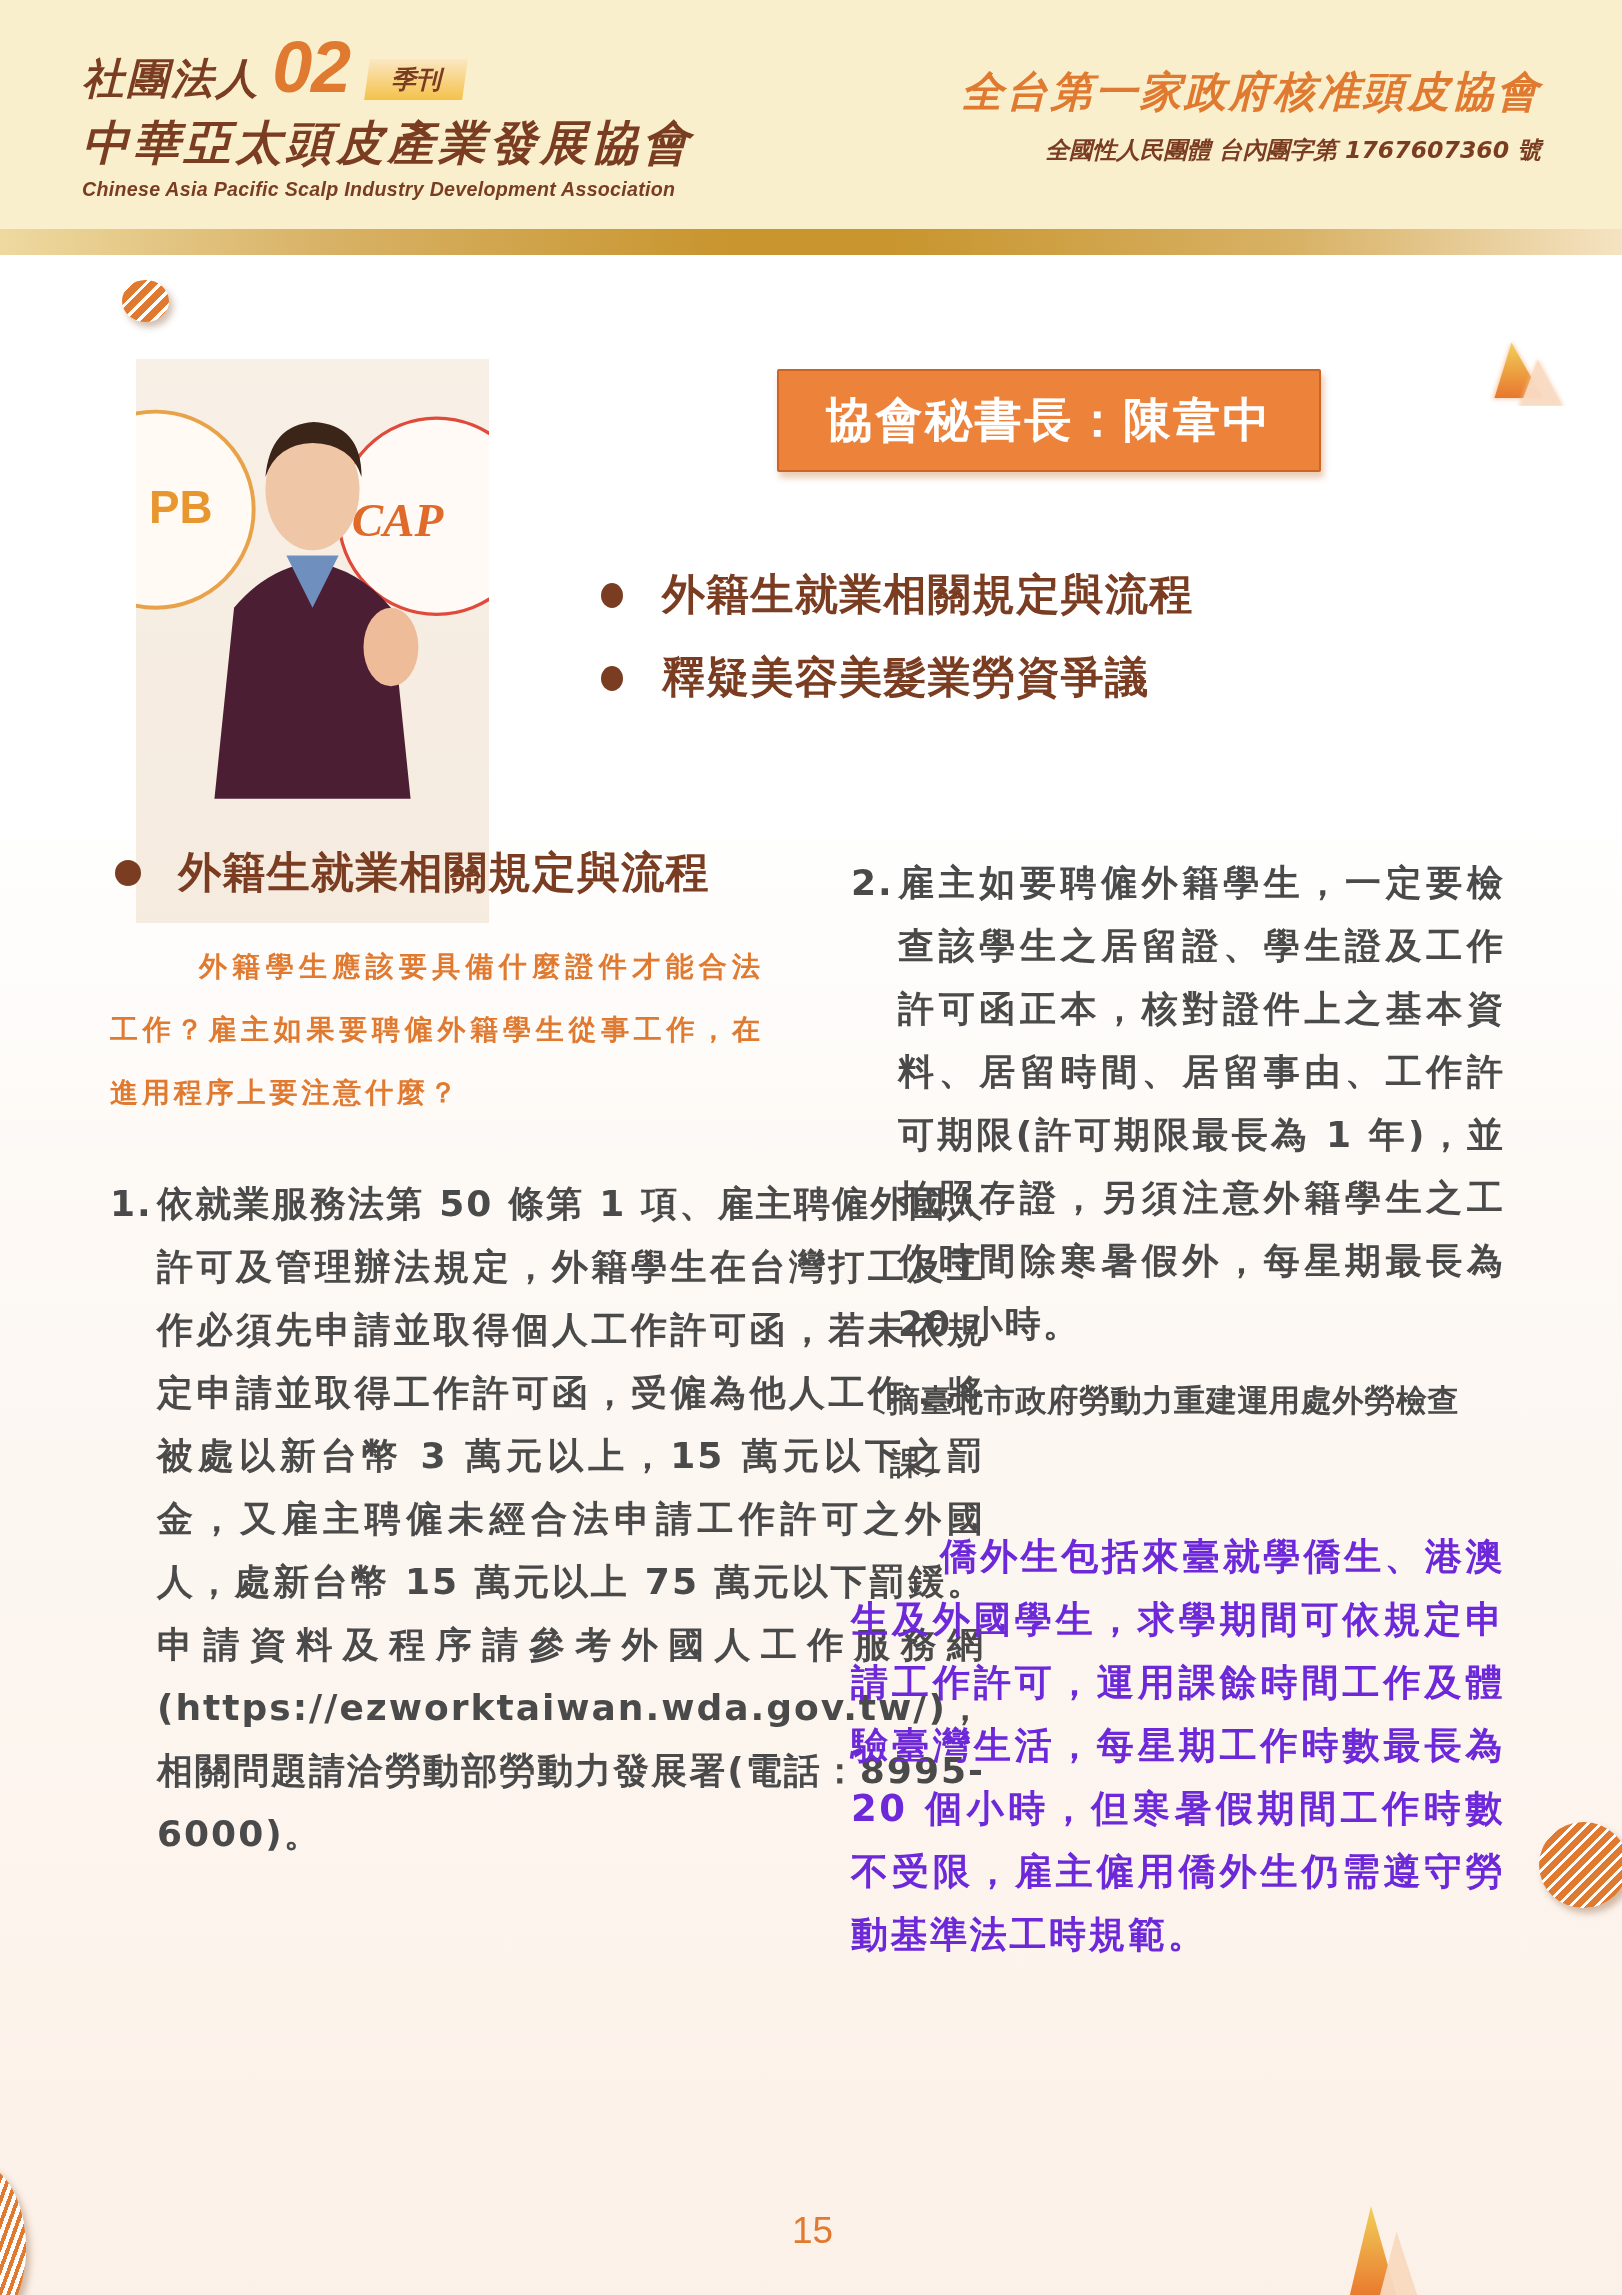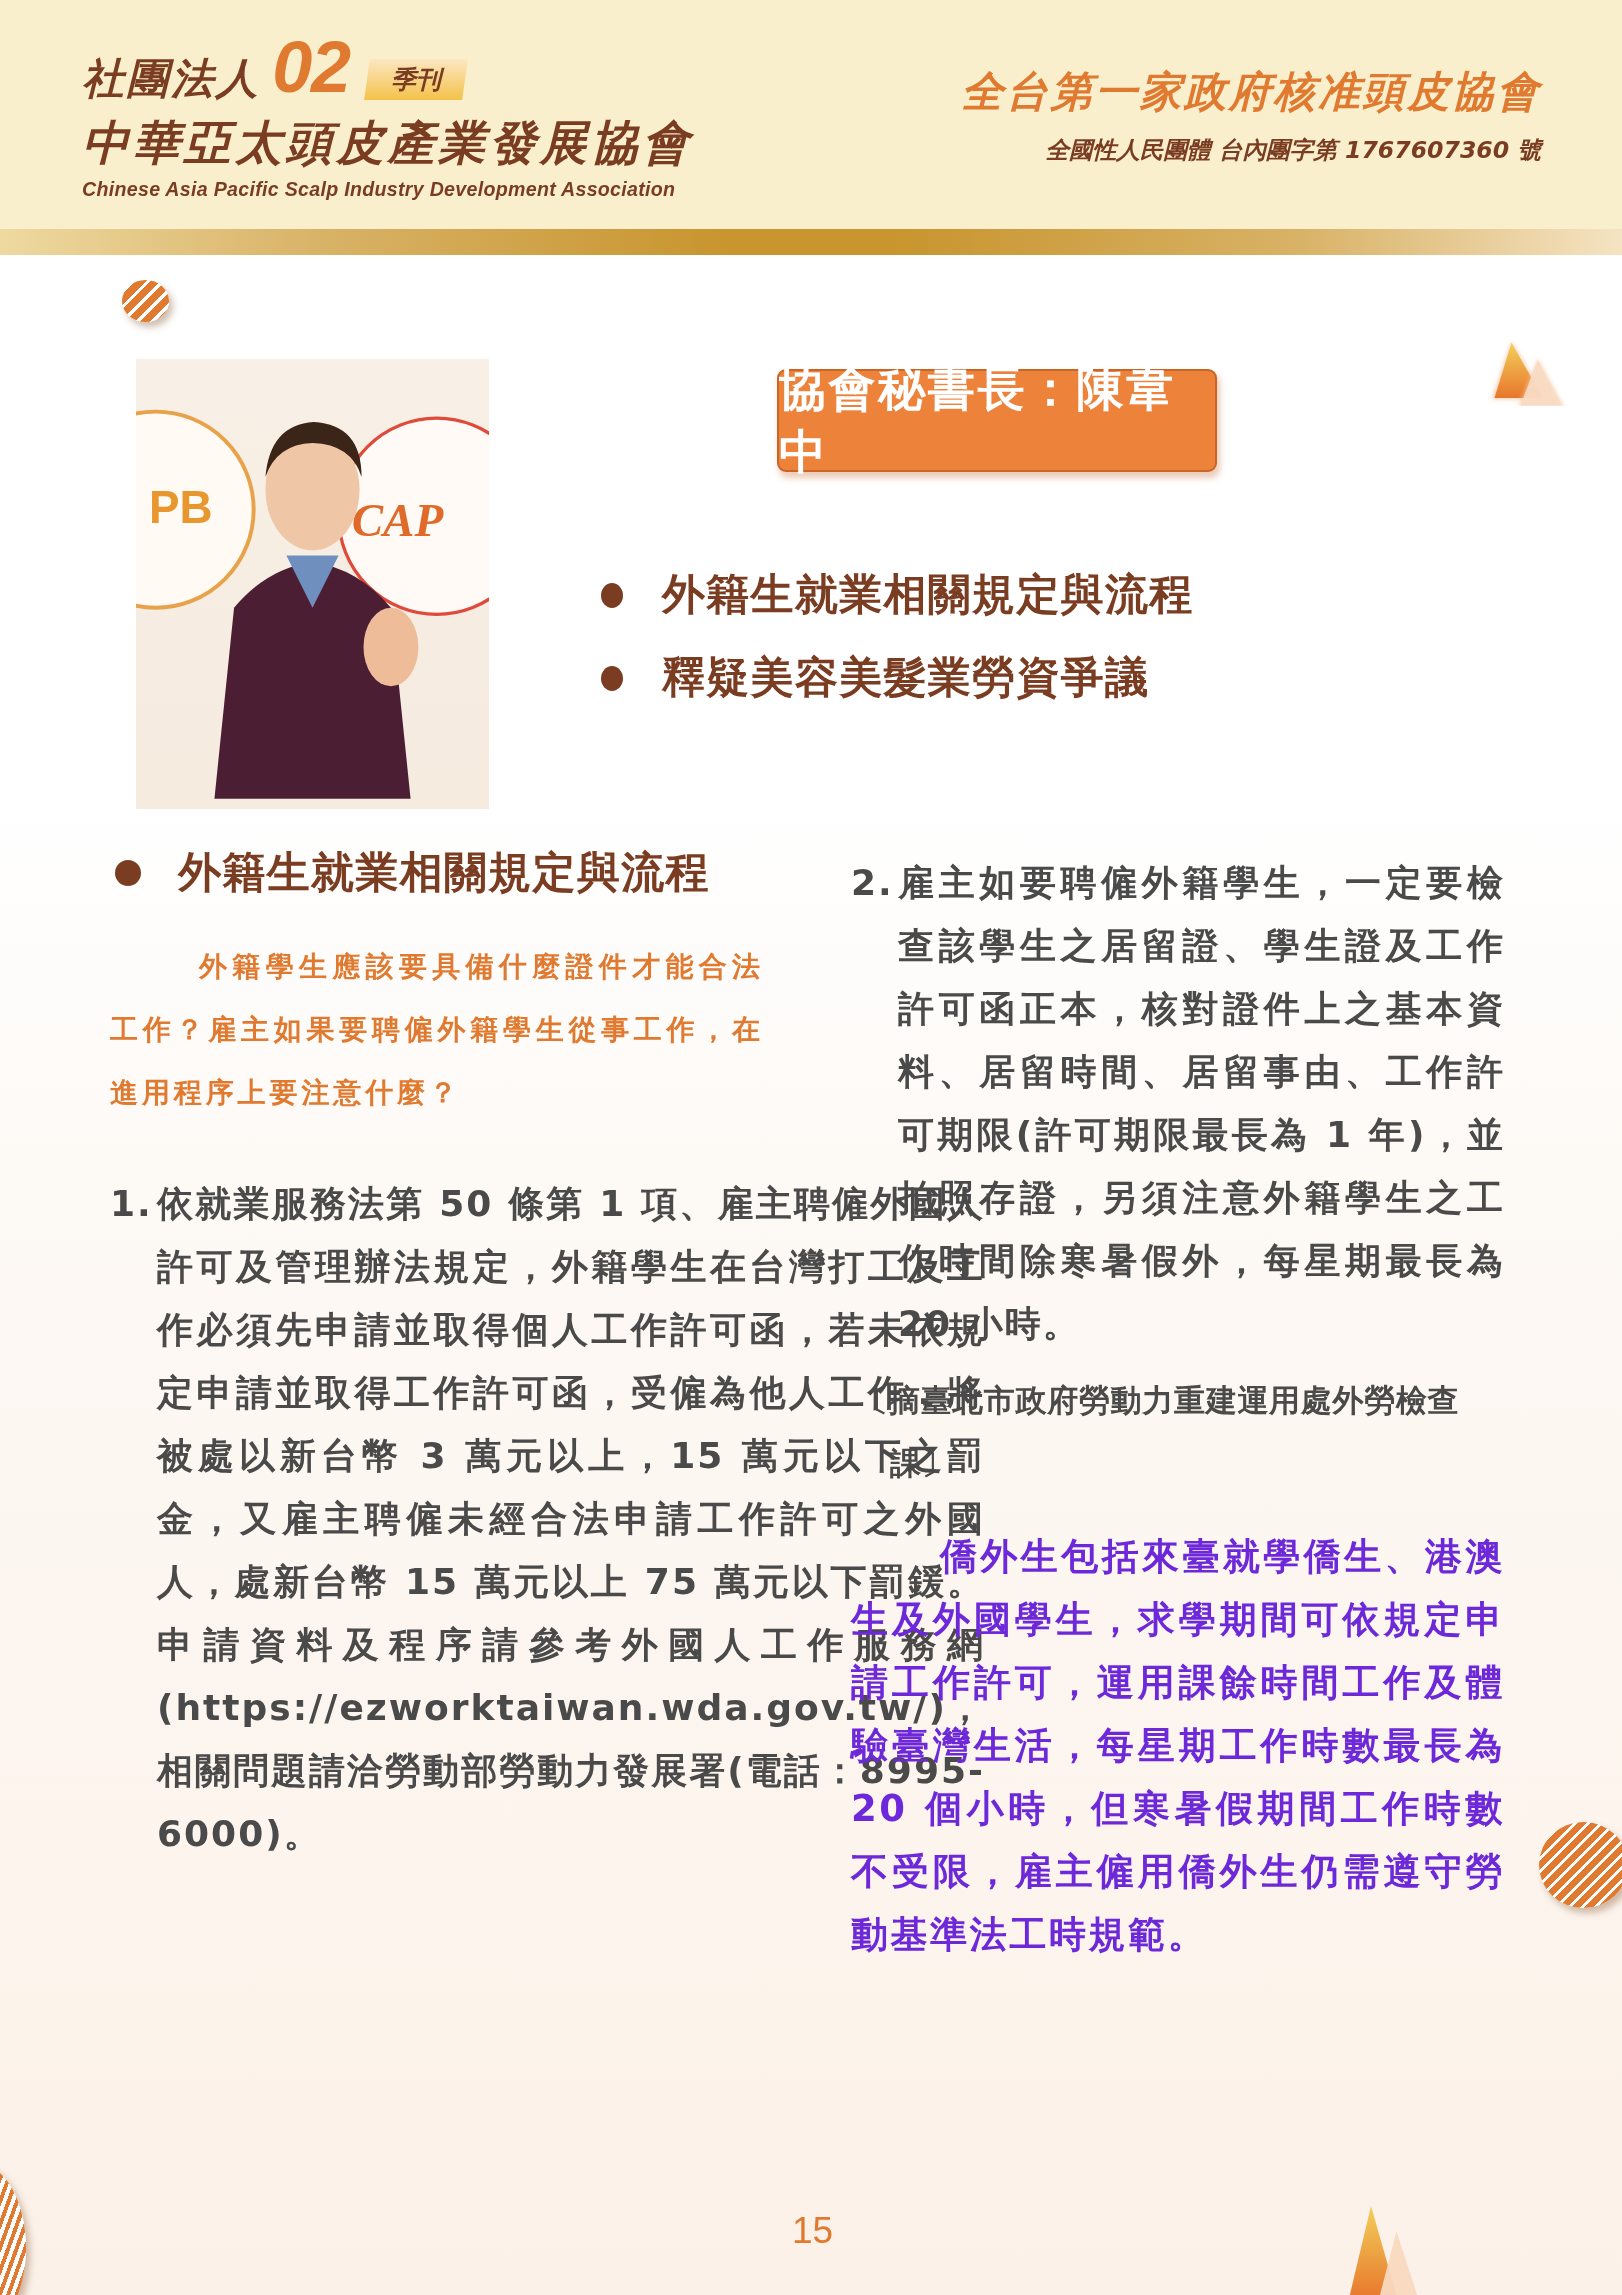--- a/index.html
+++ b/index.html
@@ -68,30 +68,30 @@
   .deco-stripe {
     position: absolute; border-radius: 50%;
     background: repeating-linear-gradient(135deg, #e07a30 0 6.5px, #ffffff 6.5px 9.2px);
     box-shadow: 3.9px 5.2px 7.9px rgba(120,70,30,0.35);
     filter: blur(0.4px);
   }
   .deco-tri { position: absolute; width: 92px; height: 79px; }
 
   
   .photo {
-    position: absolute; left: 136px; top: 359px; width: 353px; height: 450px;
+    position: absolute; left: 136px; top: 359px; width: 353px; height: 564px;
     background: linear-gradient(180deg, #f8efe6 0%, #f5ebdf 100%);
     overflow: hidden;
     text-align: center;
   }
 
   
   .title-pill {
-    position: absolute; left: 777px; top: 369px; width: 440px; height: 103px;
-    background: #ed823b; border: 2px solid #c96526; border-radius: 9px;
+    position: absolute; left: 777px; top: 369px; width: 544px; height: 103px;
+    background: #ed823b; border: 2px solid #c96526; border-radius: 2px;
     box-shadow: 2.6px 5.2px 6.5px rgba(200,110,50,0.35);
     display: flex; align-items: center; justify-content: center;
   }
   .title-pill span {
     font-size: 47px; font-weight: bold; color: #ffffff; letter-spacing: 2.6px;
   }
 
   .topics { position: absolute; left: 601px; top: 568px; }
   .topic {
     display: flex; align-items: center; height: 54px; margin-bottom: 29px;

